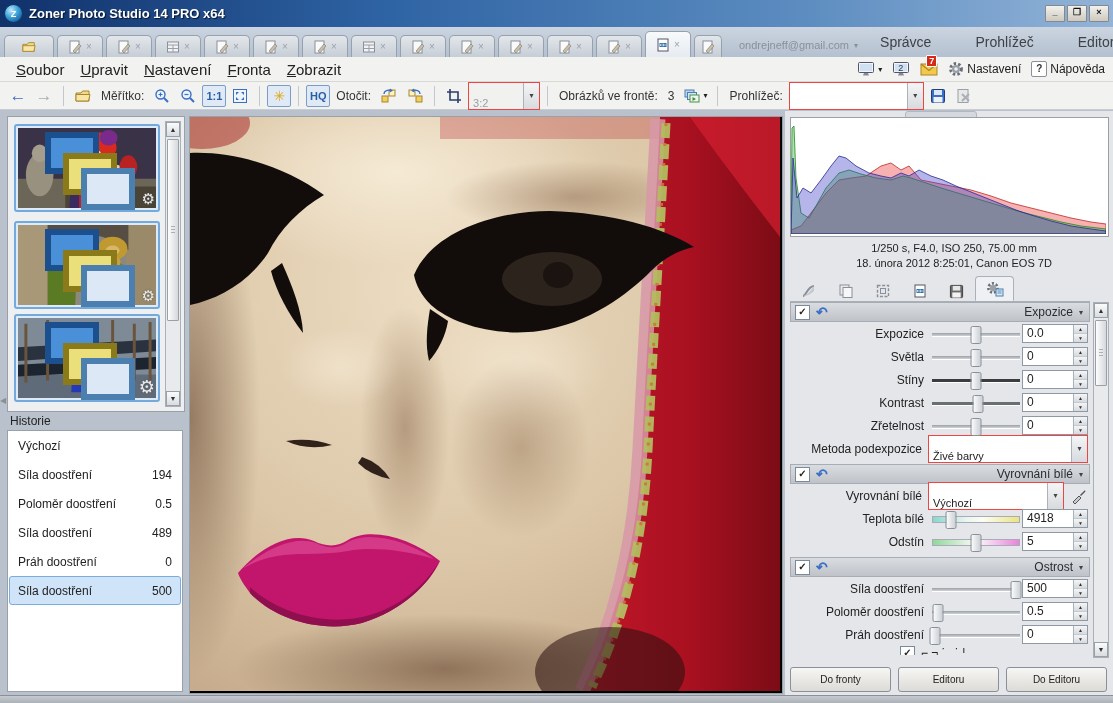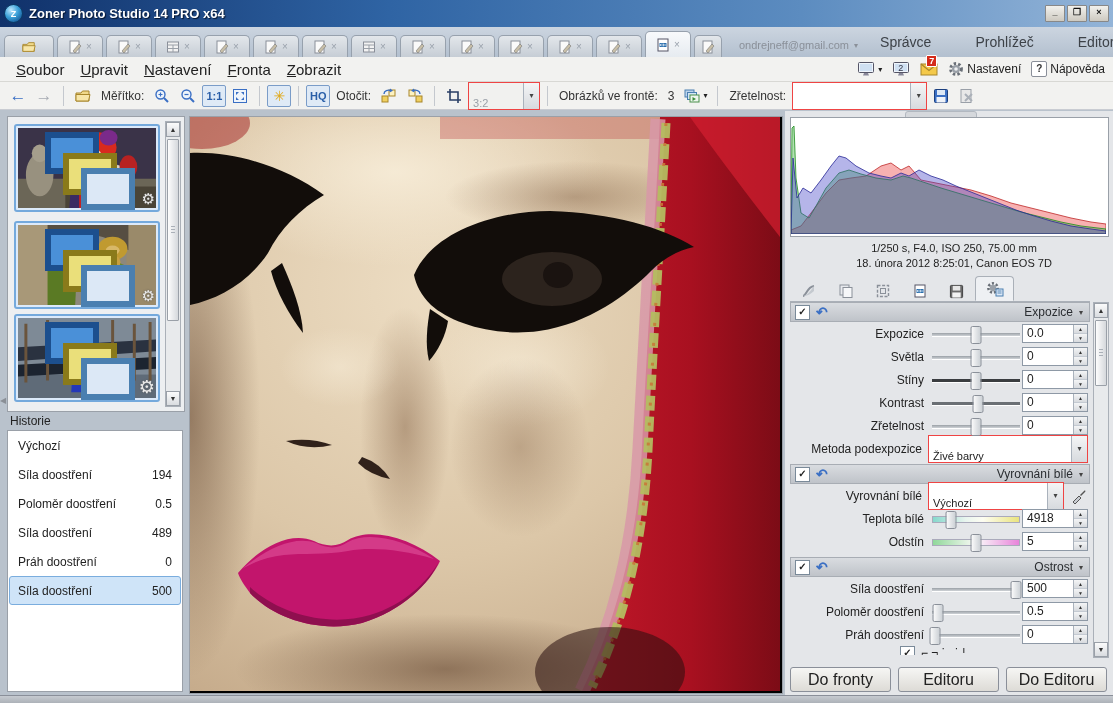--- a/index.html
+++ b/index.html
@@ -83,21 +83,21 @@
   .groove.mid{background:#6a6f74}
   .groove.temp{top:5px;height:7px;background:linear-gradient(90deg,#86d8cc,#e9f5ef 38%,#fdfdf2 58%,#eae47e);border:1px solid #aab;box-sizing:border-box}
   .groove.tint{top:5px;height:7px;background:linear-gradient(90deg,#90d89a,#f0f6ee 45%,#f8f0f7 55%,#e883da);border:1px solid #aab;box-sizing:border-box}
   .sthumb{position:absolute;top:0px;width:9px;height:16px;background:linear-gradient(90deg,#fbfbfb,#cbd0d5);border:1px solid #8a9099;border-radius:2px;transform:translateX(-50%)}
   .pspin{width:66px;height:19px;display:flex;flex:none;border:1px solid #8e99a6;background:#fff;box-sizing:border-box}
   .pval{flex:1;padding:1px 4px;font-size:12px}
   .spincol{width:13px;border-left:1px solid #aab2bc;display:flex;flex-direction:column}
   .spincol span{flex:1;font-size:5px;line-height:8px;text-align:center;background:linear-gradient(#f4f5f6,#d7dade);color:#333}
   .spincol span:first-child{border-bottom:1px solid #c4cad2}
   #devbuttons{position:absolute;left:0px;top:556px;width:322px;display:flex;gap:7px;padding-left:5px;box-sizing:border-box}
-  .devbtn{flex:1;height:23px;background:linear-gradient(#f6f6f4,#dddbd6);border:1px solid #8a8f99;border-radius:3px;display:flex;align-items:center;justify-content:center;font-size:16px}
+  .devbtn{flex:1;height:23px;background:linear-gradient(#f6f6f4,#dddbd6);border:1px solid #8a8f99;border-radius:3px;display:flex;align-items:center;justify-content:center;font-size:10px}
   #bottomstrip{position:absolute;left:0;top:695px;width:1113px;height:8px;background:linear-gradient(#c6cad0,#a9aeb5);border-top:1px solid #8a8f99}
 </style>
 </head>
 <body>
 
 <svg width="0" height="0" style="position:absolute">
   <defs>
     <symbol id="sy-pencil" viewBox="0 0 14 14">
         <rect x="2" y="1" width="9" height="12" fill="#fafafa" stroke="#8a8f99"></rect>
         <path d="M5 11 L11 4 L13 6 L7 13 Z" fill="#c8bfa8" stroke="#777" stroke-width=".6"></path>
@@ -410,21 +410,21 @@
   <div class="sep"></div>
   <span class="tlabel">Obrázků ve frontě:</span>
   <span class="tlabel">3</span>
   <div class="tbtn">
       <svg width="18" height="16">
         <use href="#sy-stack"></use>
       </svg>
       <span style="font-size:8px;margin-left:2px">▾</span>
     </div>
   <div class="sep"></div>
-  <span class="tlabel">Zřetelnost:</span>
+  <span class="tlabel">Prohlížeč:</span>
   <div class="combo" style="width:135px">
     <span class="cval"></span>
     <span class="cbtn">▾</span>
   </div>
   <div class="tbtn">
       <svg width="16" height="16">
         <use href="#sy-floppy"></use>
       </svg>
     </div>
   <div class="tbtn">

